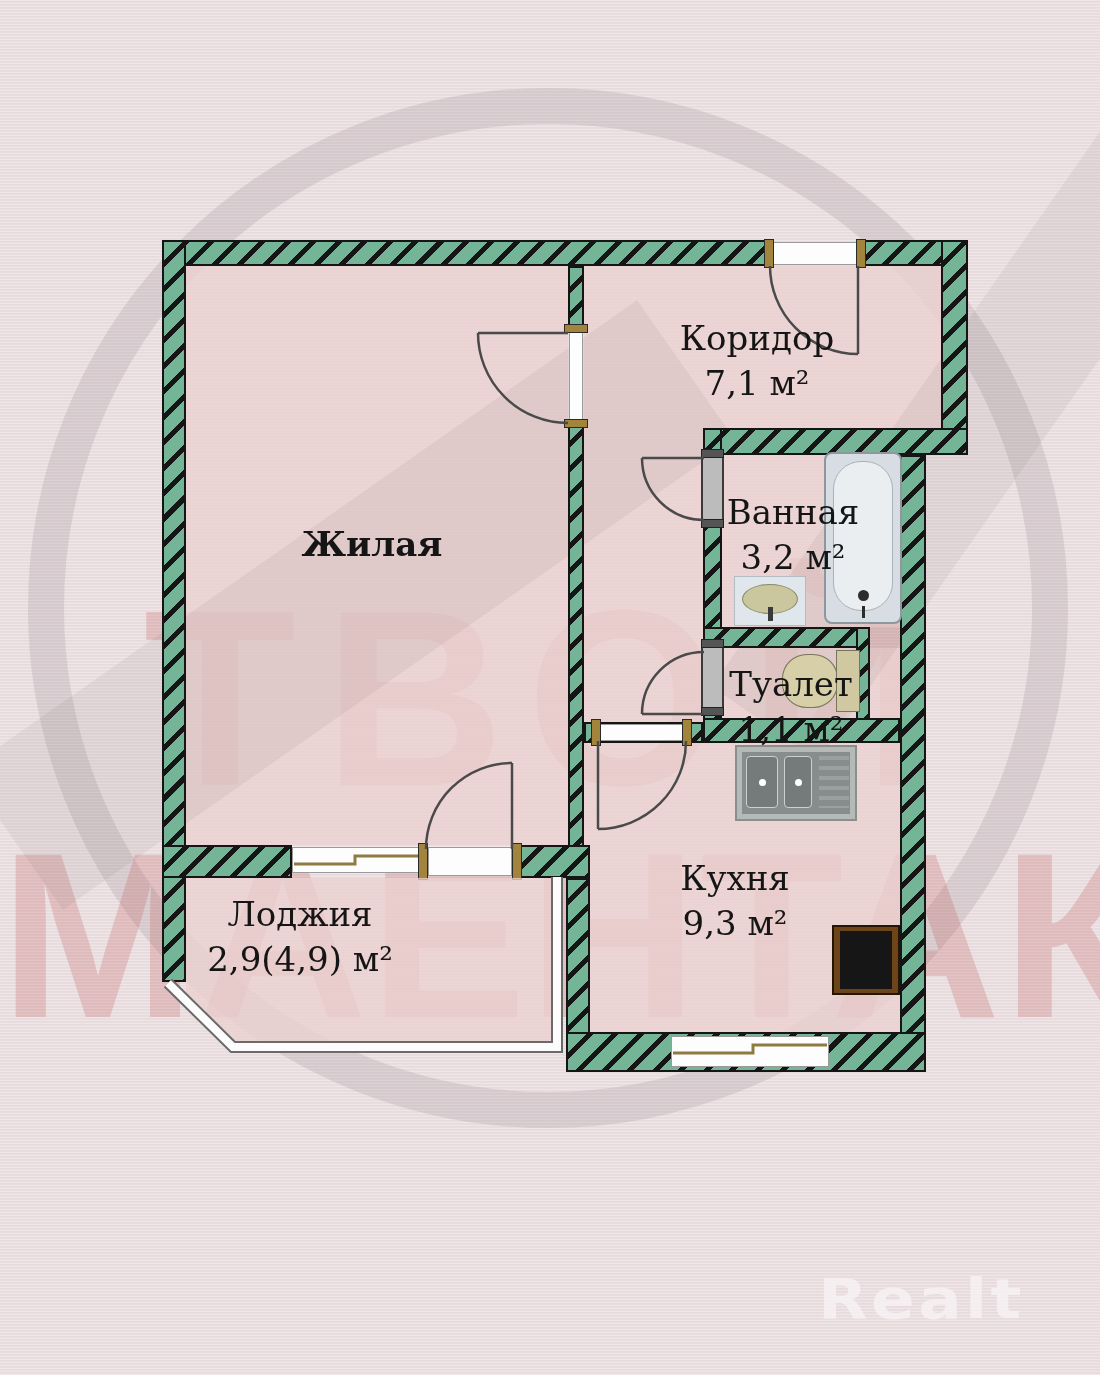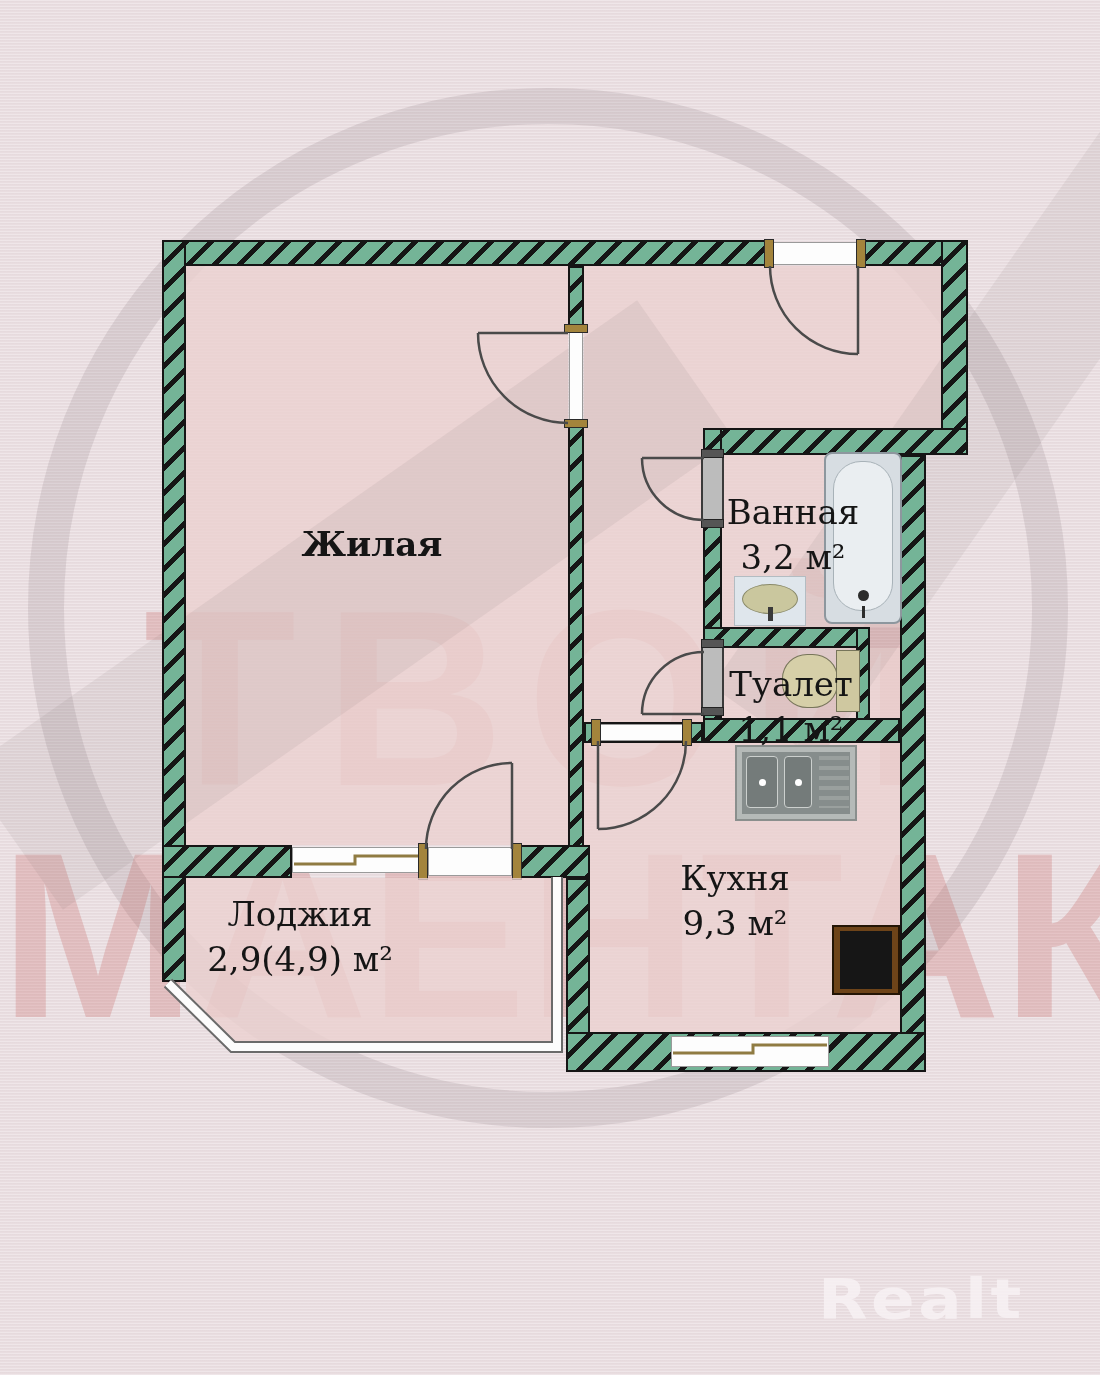--- a/index.html
+++ b/index.html
@@ -148,20 +148,24 @@
       <path d="M642 458 L704 458"></path>
       <path d="M642 458 A62 62 0 0 0 704 520"></path>
       <path d="M642 714 L704 714"></path>
       <path d="M642 714 A62 62 0 0 1 704 652"></path>
     </g>
   </svg>
 
   <div class="abs label" style="left:242px;top:522px;font-weight:bold;">
     <div>Жилая</div>
   </div>
+  <div class="abs label" style="left:627px;top:316px;">
+    <div>Коридор</div>
+    <div>7,1 м²</div>
+  </div>
   <div class="abs label" style="left:663px;top:490px;">
     <div>Ванная</div>
     <div>3,2 м²</div>
   </div>
   <div class="abs label" style="left:661px;top:662px;">
     <div>Туалет</div>
     <div>1,1 м²</div>
   </div>
   <div class="abs label" style="left:605px;top:856px;">
     <div>Кухня</div>

